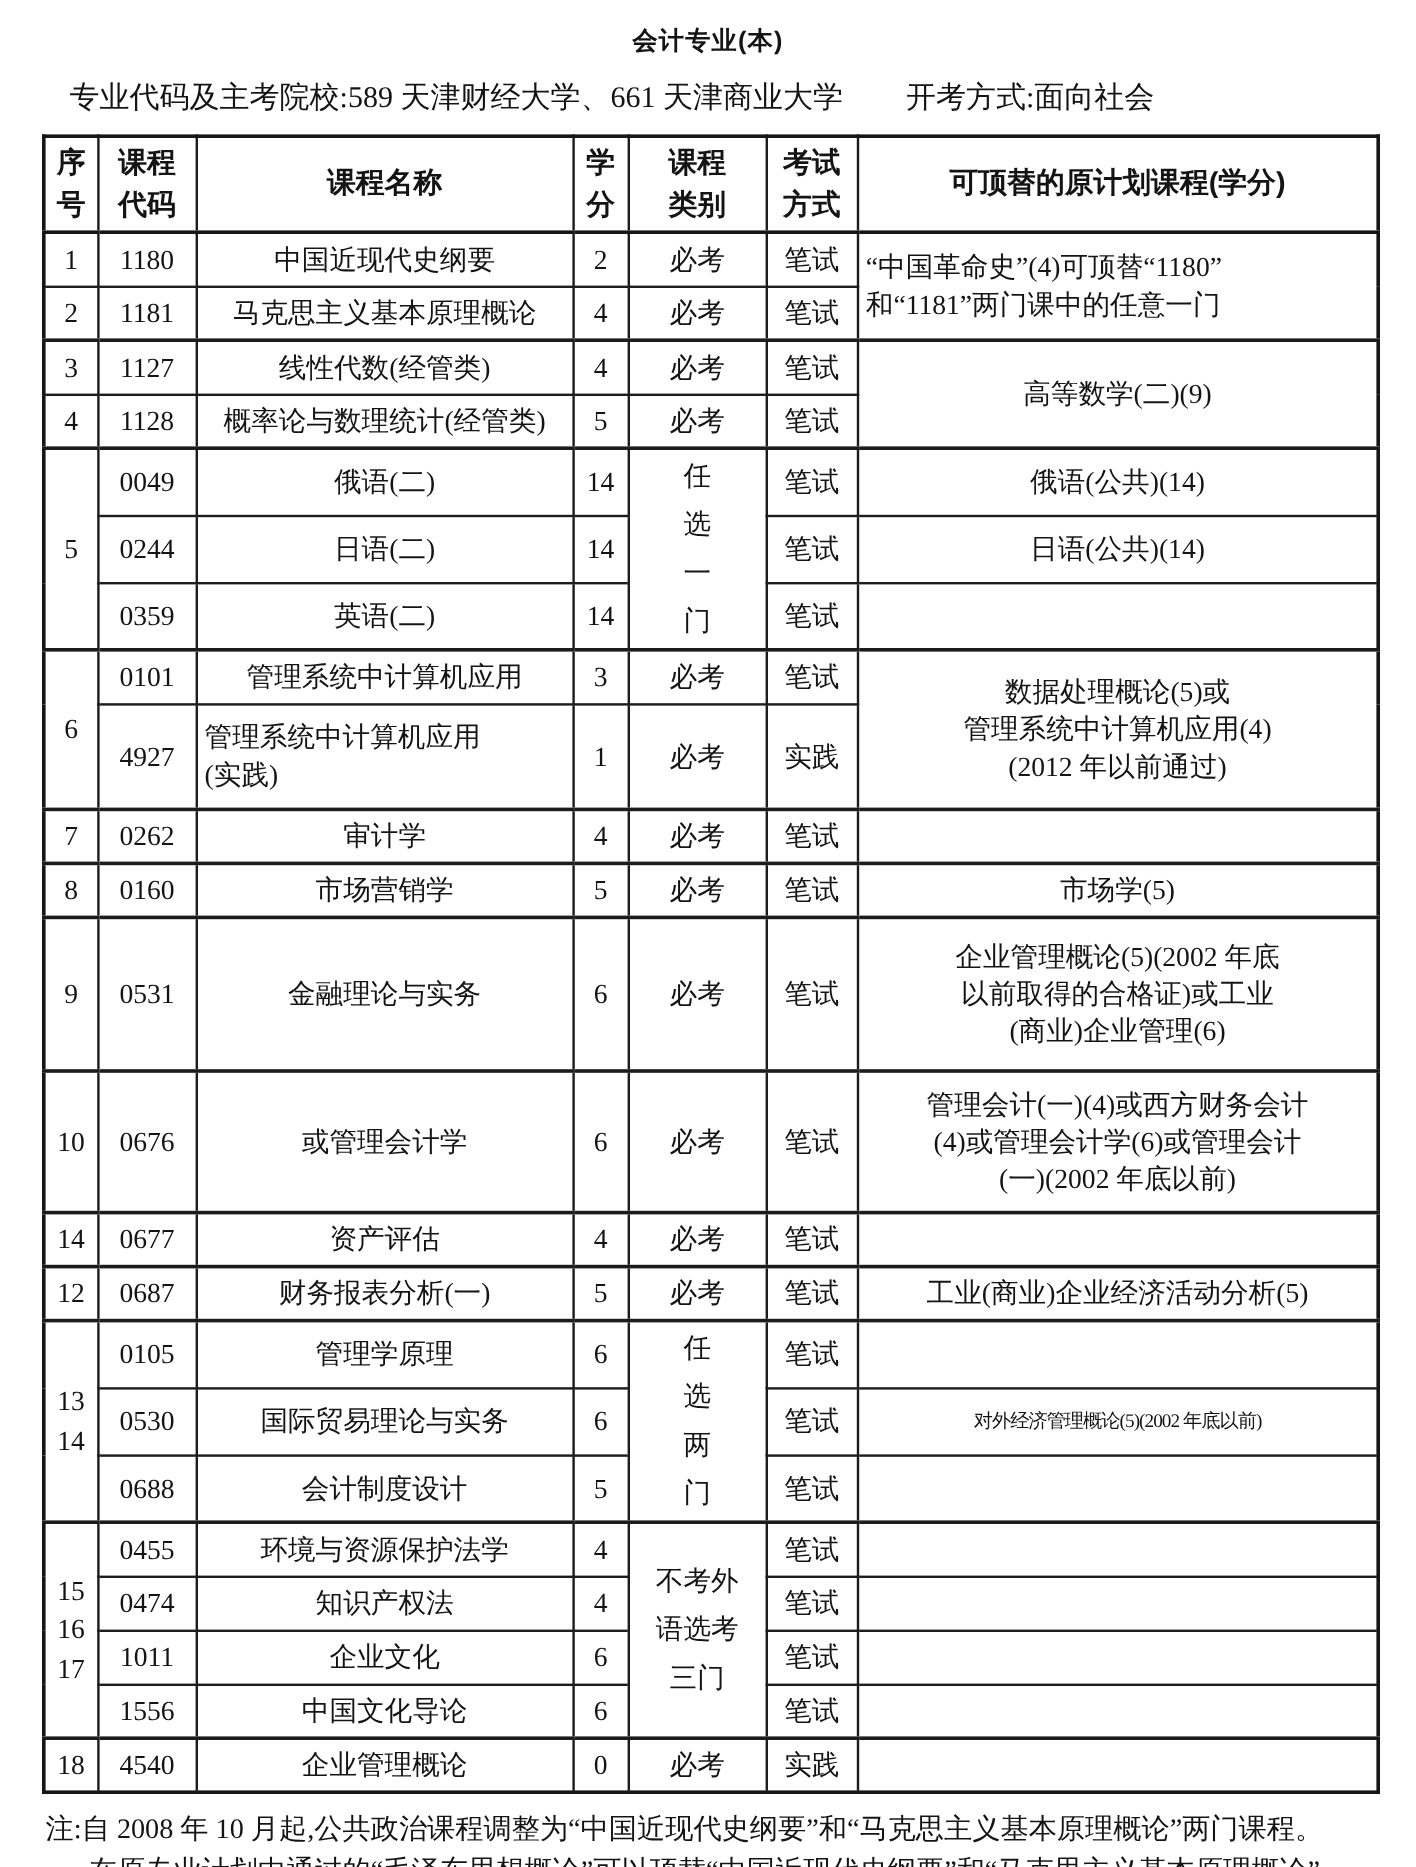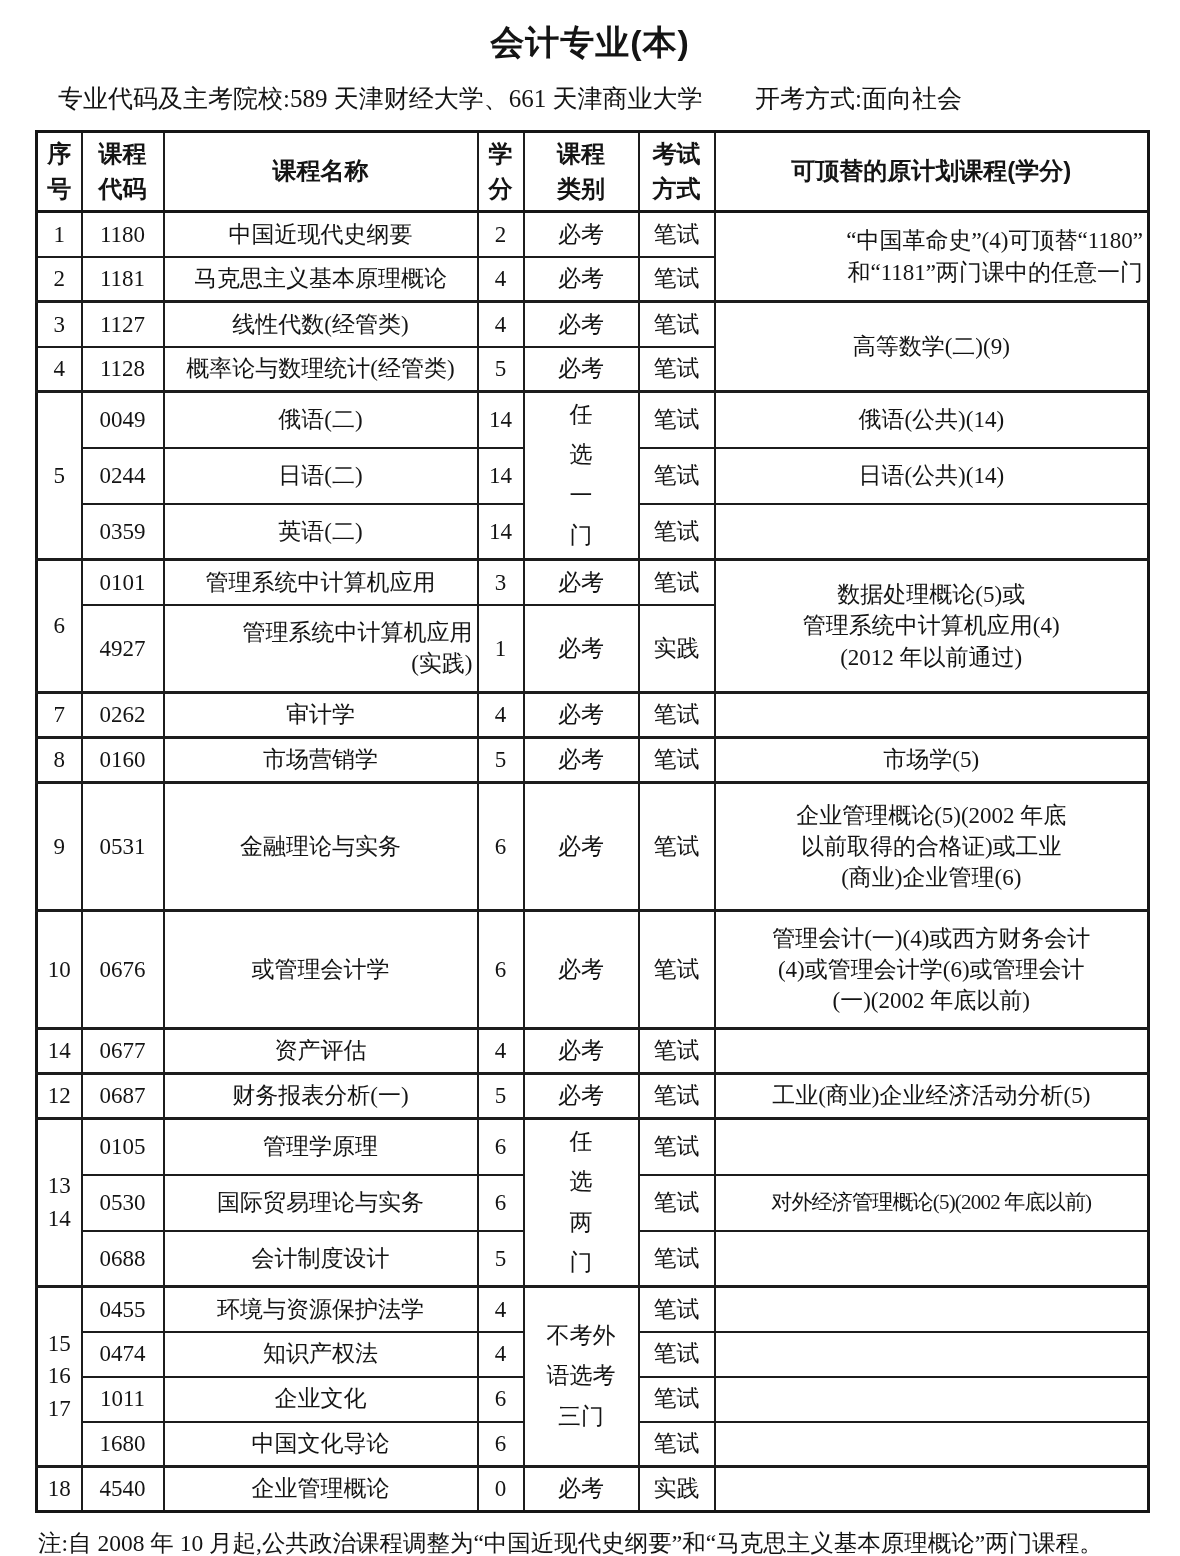--- a/index.html
+++ b/index.html
@@ -4,21 +4,21 @@
 <style>
   html,body{margin:0;padding:0;background:#fff;}
   body{
     width:1180px;height:1556px;position:relative;overflow:hidden;
     color:#141414;
     font-family:"Liberation Serif","DejaVu Serif",serif;
   }
   .title{
     text-align:center;
     font-family:"Liberation Sans","DejaVu Sans",sans-serif;
-    font-weight:bold;font-size:34px;letter-spacing:1px;
+    font-weight:bold;font-size:21px;letter-spacing:1px;
     padding-top:20px;
   }
   .subtitle{
     margin:16px 0 0 58px;
     font-size:25px;white-space:nowrap;
   }
   .subtitle .gap{margin-left:2.1em;text-align:right;}
   table.course{
     border-collapse:collapse;table-layout:fixed;
     width:1112px;margin:15px 0 0 35px;
@@ -43,24 +43,24 @@
   thead th{
     font-family:"Liberation Sans","DejaVu Sans",sans-serif;
     font-weight:bold;font-size:24px;line-height:1.45;
     border-bottom:3px solid #161616;
   }
   tbody tr{height:45px}
   tbody tr.hA{height:88px}
   tbody tr.hB{height:128px}
   tbody tr.hC{height:118px}
   tbody tr.g td{border-top-width:3px}
-  td.tl{text-align:right;padding-left:6px}
+  td.tl{text-align:left;padding-left:6px}
   td.vtx{line-height:1.75;font-size:23px}
   td.seqs{line-height:1.4}
-  td.tight{font-size:21px;letter-spacing:-0.8px;white-space:nowrap;padding-left:2px;padding-right:2px}
+  td.tight{font-size:16px;letter-spacing:-0.8px;white-space:nowrap;padding-left:2px;padding-right:2px}
   .note{
     margin:13px 2px 0 38px;width:1138px;
     font-size:23.5px;line-height:1.5;
     padding-left:36px;text-indent:-36px;
     white-space:pre-line;
   }
 </style>
 </head>
 <body>
 
@@ -283,21 +283,21 @@
       <td></td>
     </tr>
     <tr>
       <td>1011</td>
       <td>企业文化</td>
       <td>6</td>
       <td>笔试</td>
       <td></td>
     </tr>
     <tr>
-      <td>1680</td>
+      <td>1556</td>
       <td>中国文化导论</td>
       <td>6</td>
       <td>笔试</td>
       <td></td>
     </tr>
     <tr class="g">
       <td>18</td>
       <td>4540</td>
       <td>企业管理概论</td>
       <td>0</td>

